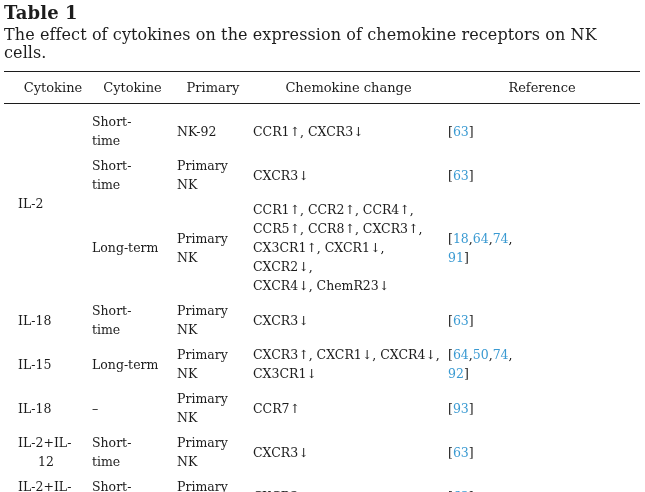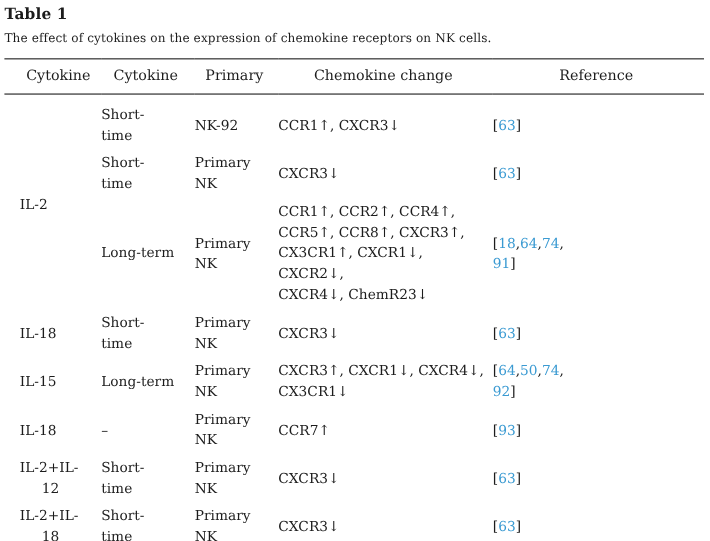--- a/index.html
+++ b/index.html
@@ -16,27 +16,27 @@
   }
   .page {
     width: 645px;
     height: 492px;
     padding: 3px 5px 0 4px;
     font-family: "DejaVu Serif", "Liberation Serif", serif;
     color: var(--text);
     overflow: hidden;
   }
   .table-label {
-    font-size: 14px;
+    font-size: 18px;
     font-weight: bold;
     line-height: 20px;
     letter-spacing: 0.1px;
   }
   .table-caption {
-    font-size: 11px;
+    font-size: 16px;
     line-height: 18px;
     margin-top: 3px;
     letter-spacing: 0.1px;
   }
   table.data-table {
     margin-top: 9px;
     width: 636px;
     border-collapse: collapse;
     table-layout: fixed;
     border-top: 1.5px solid var(--rule);

